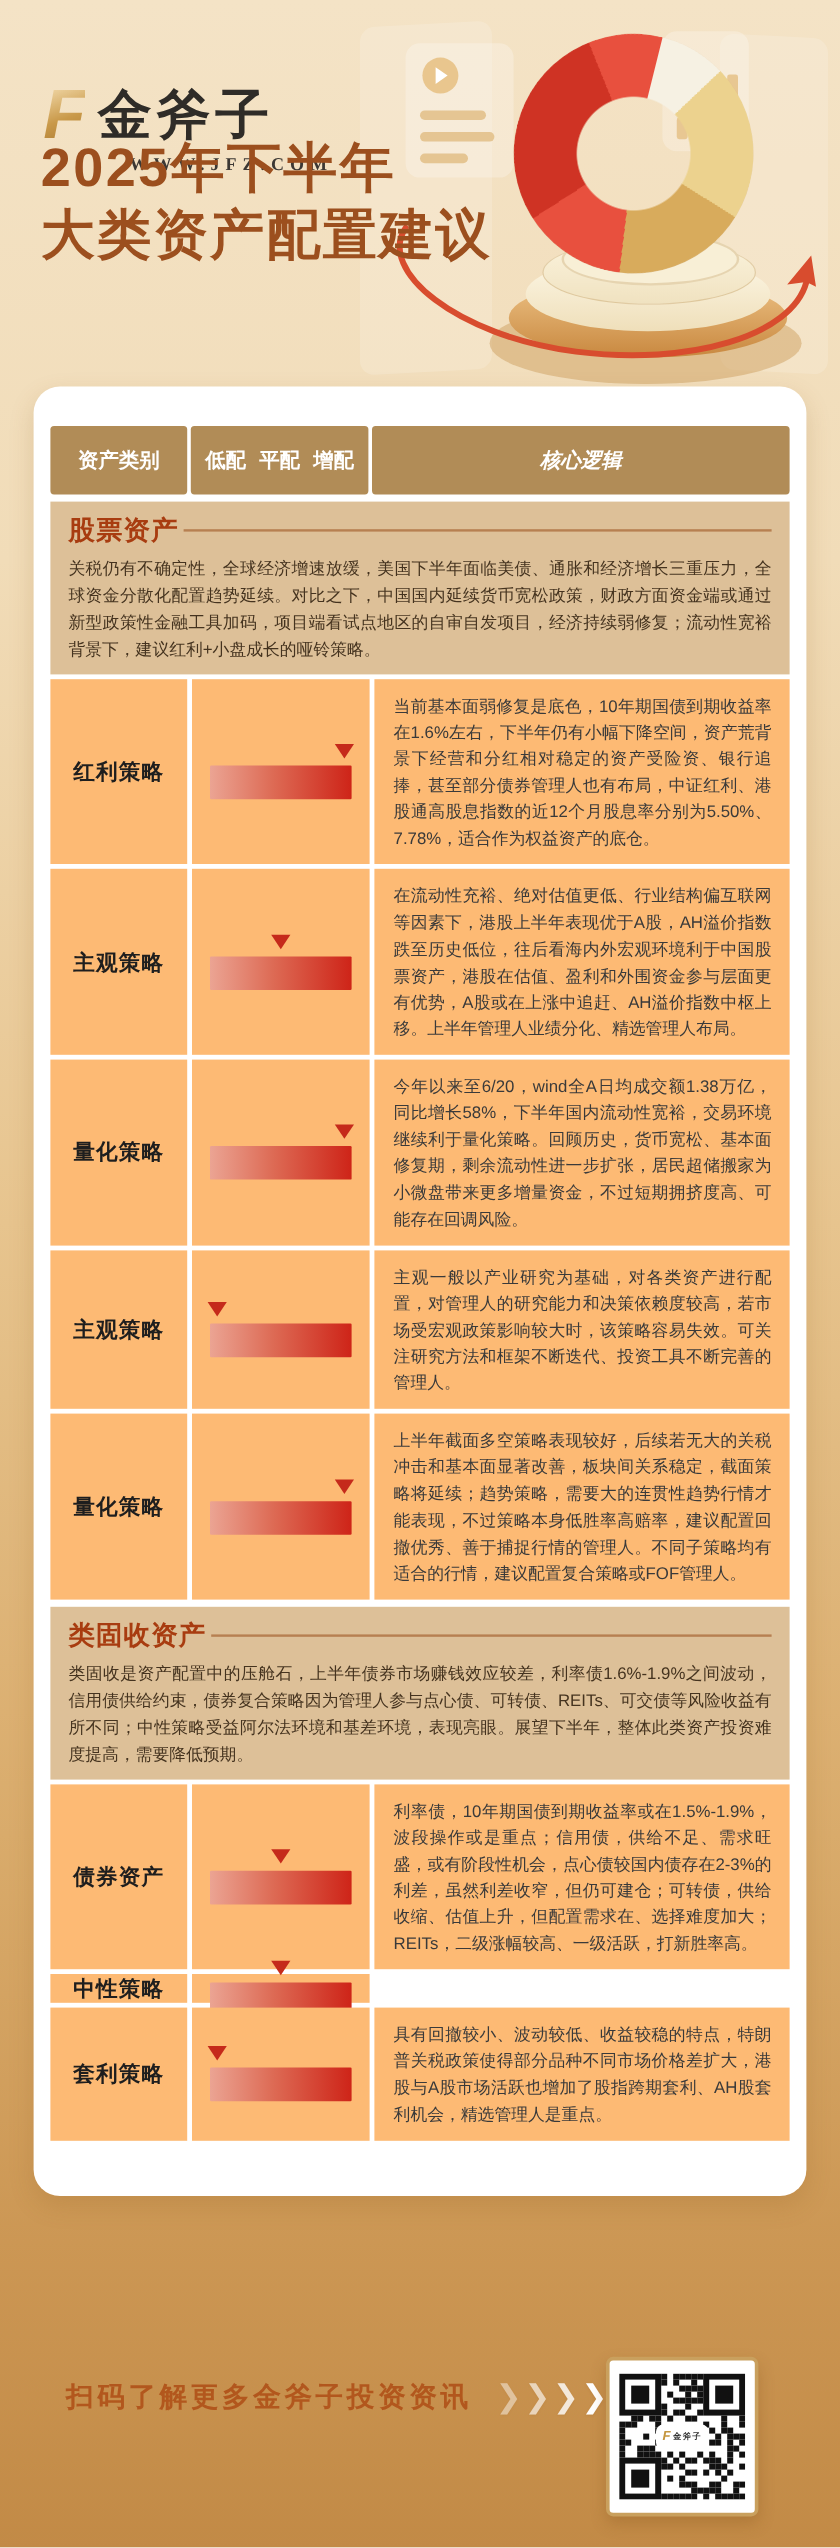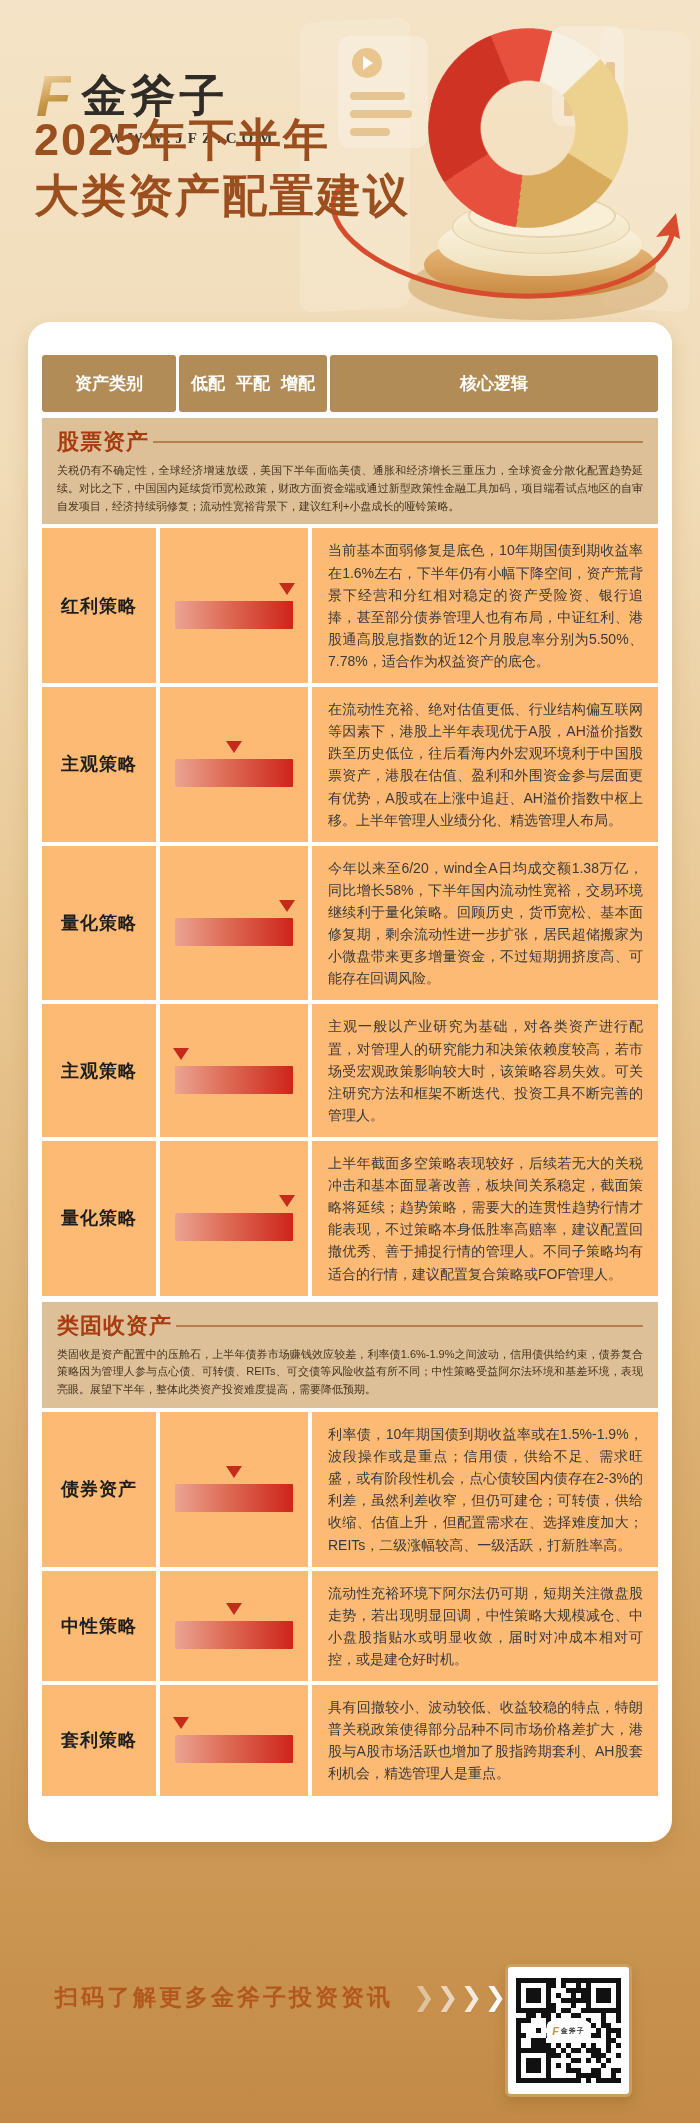--- a/index.html
+++ b/index.html
@@ -32,28 +32,28 @@
     -webkit-background-clip:text;background-clip:text;color:transparent;}
   .logo-name{font-size:45px;font-weight:900;color:#2f2c28;letter-spacing:4px;}
   .logo-url{margin-top:4px;padding-left:72px;font-size:15px;font-weight:bold;color:#3c3834;letter-spacing:5px;font-family:"Liberation Serif","DejaVu Serif",serif;}
   .title{position:absolute;left:34px;top:112px;}
   .title div{font-size:45px;line-height:1.24;font-weight:900;color:#9c4f1e;letter-spacing:2px;}
   
   .card{position:absolute;left:28px;top:322px;width:644px;background:#ffffff;border-radius:22px;
     padding:33px 14px 46px;box-sizing:border-box;box-shadow:0 8px 20px rgba(140,90,30,.18);}
   .thead{display:flex;gap:3px;}
   .th{background:#b18c57;color:#fff;font-weight:bold;font-size:17px;display:flex;align-items:center;justify-content:center;height:57px;border-radius:3px;}
-  .th-name{width:134px;}
+  .th-name{width:114px;}
   .th-alloc{width:148px;gap:11px;}
-  .th-logic{flex:1;}
+  .th-logic{flex:1;font-style:italic;}
   .section{margin-top:6px;background:#ddc098;padding:9px 15px 9px;}
   .sec-head{display:flex;align-items:center;gap:4px;}
   .sec-title{font-size:22px;font-weight:900;color:#a83c10;letter-spacing:1px;}
   .sec-line{flex:1;height:2px;background:rgba(152,74,24,.55);}
-  .sec-intro{margin-top:5px;font-size:11px;line-height:1.62;color:#45331f;text-align:justify;}
+  .sec-intro{margin-top:5px;font-size:14px;line-height:1.62;color:#45331f;text-align:justify;}
   .row{display:flex;gap:4px;margin-top:4px;}
   .cell{background:#fdba74;}
   .c-name{width:114px;display:flex;align-items:center;justify-content:center;font-size:18px;font-weight:bold;color:#1e1e1e;letter-spacing:1px;}
   .c-mark{width:148px;position:relative;}
   .mark-wrap{position:absolute;left:50%;top:50%;transform:translate(-50%,-50%);width:118px;}
   .tri-track{position:relative;height:12px;margin-bottom:6px;}
   .tri{position:absolute;width:0;height:0;border-left:8px solid transparent;border-right:8px solid transparent;border-top:12px solid #c52a1b;}
   .c-mark[data-pos="low"]  .tri{left:-2px;}
   .c-mark[data-pos="mid"]  .tri{left:calc(50% - 8px);}
   .c-mark[data-pos="high"] .tri{left:calc(100% - 14px);}
@@ -227,21 +227,20 @@
     <div class="row">
       <div class="cell c-name">中性策略</div>
       <div class="cell c-mark" data-pos="mid">
         <div class="mark-wrap">
           <div class="tri-track">
               <span class="tri" title="平配"></span>
             </div>
           <div class="bar"></div>
         </div>
       </div>
-      <div class="cell c-text">流动性充裕环境下阿尔法仍可期，短期关注微盘股走势，若出现明显回调，中性策略大规模减仓、中小盘股指贴水或明显收敛，届时对冲成本相对可控，或是建仓好时机。</div>
     </div>
 
     <div class="row">
       <div class="cell c-name">套利策略</div>
       <div class="cell c-mark" data-pos="low">
         <div class="mark-wrap">
           <div class="tri-track">
               <span class="tri" title="低配"></span>
             </div>
           <div class="bar"></div>

